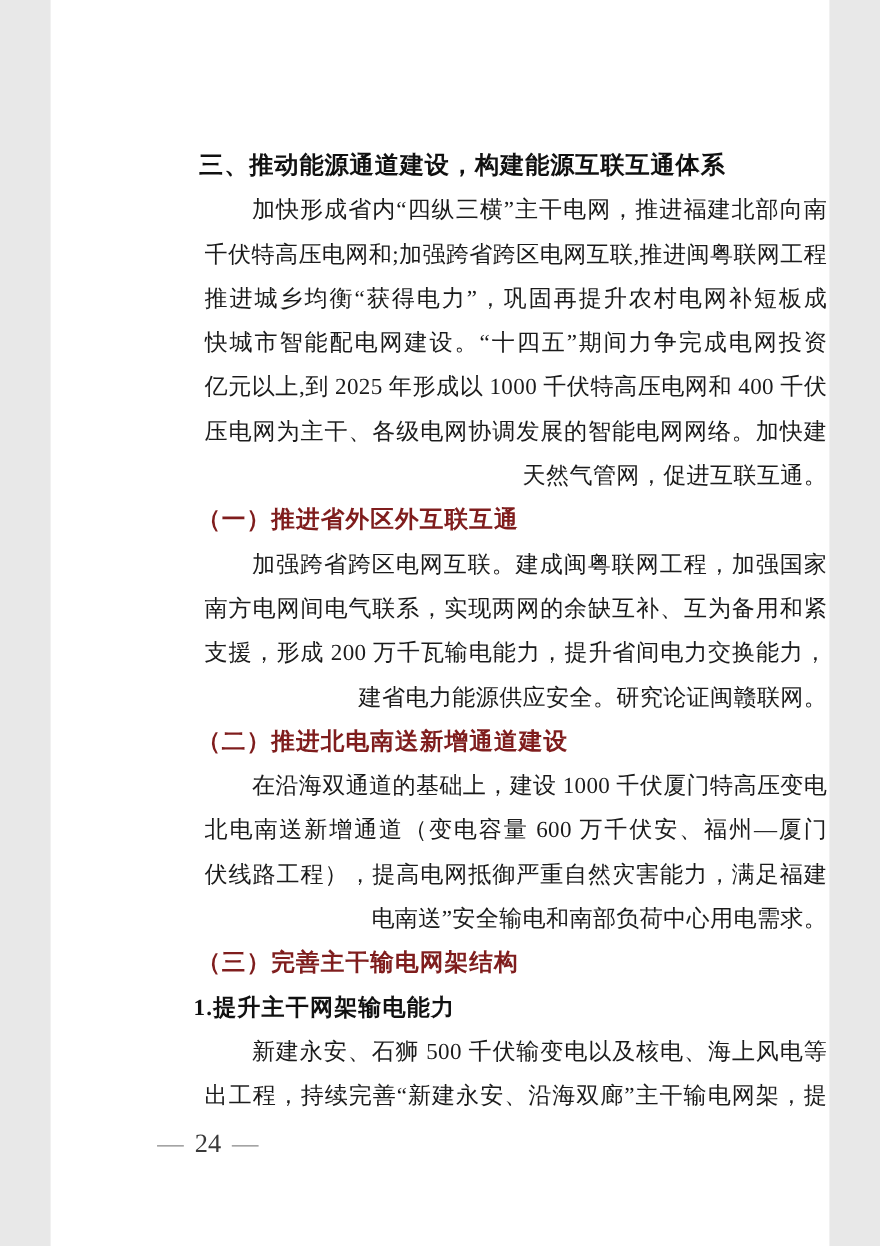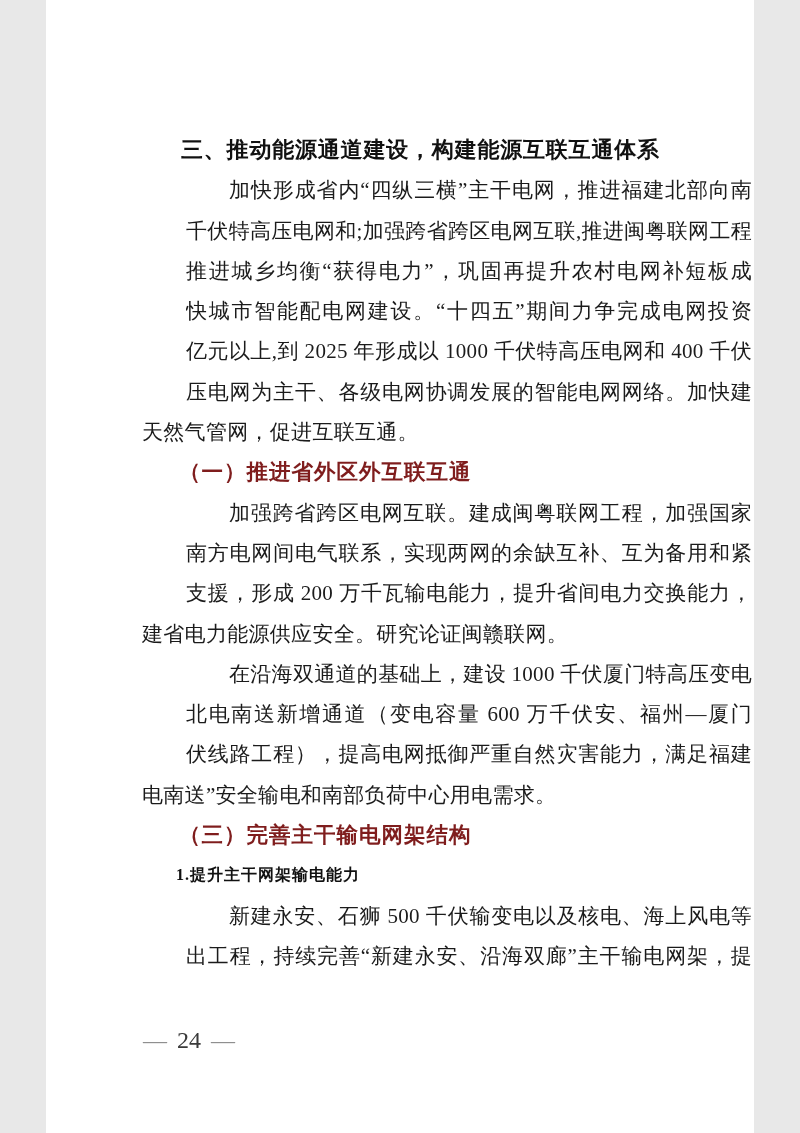--- a/index.html
+++ b/index.html
@@ -31,21 +31,21 @@
     overflow: hidden;
   }
   
   .just {
     text-align: justify;
     text-align-last: justify;
     margin-left: 44px;
   }
   
   .end {
-    text-align: left;
+    text-align: right;
   }
   .indent {
     padding-left: 43px;
   }
   .h1 {
     font-family: "Liberation Sans", "DejaVu Sans", sans-serif;
     font-weight: bold;
     font-size: 22px;
     letter-spacing: 0.8px;
     padding-left: 39px;
@@ -53,21 +53,21 @@
   }
   .h2 {
     font-weight: bold;
     font-size: 21.5px;
     letter-spacing: 1px;
     padding-left: 37px;
     color: #7f1d1d;
   }
   .h3 {
     font-weight: bold;
-    font-size: 16px;
+    font-size: 21px;
     letter-spacing: 1px;
     padding-left: 34px;
     color: #111;
   }
   .page-number {
     position: absolute;
     left: 97px;
     top: 1022px;
     height: 36px;
     line-height: 36px;
@@ -95,20 +95,21 @@
       <div class="line line just">推进城乡均衡“获得电力”，巩固再提升农村电网补短板成果，加</div>
       <div class="line line just">快城市智能配电网建设。“十四五”期间力争完成电网投资 1000</div>
       <div class="line line just">亿元以上,到 2025 年形成以 1000 千伏特高压电网和 400 千伏超高</div>
       <div class="line line just">压电网为主干、各级电网协调发展的智能电网网络。加快建设完善</div>
       <div class="line line end">天然气管网，促进互联互通。</div>
       <div class="line h2">（一）推进省外区外互联互通</div>
       <div class="line line indent just">加强跨省跨区电网互联。建成闽粤联网工程，加强国家电网与</div>
       <div class="line line just">南方电网间电气联系，实现两网的余缺互补、互为备用和紧急事故</div>
       <div class="line line just">支援，形成 200 万千瓦输电能力，提升省间电力交换能力，保障福</div>
       <div class="line line end">建省电力能源供应安全。研究论证闽赣联网。</div>
+      <div class="line h2">（二）推进北电南送新增通道建设</div>
       <div class="line line indent just">在沿海双通道的基础上，建设 1000 千伏厦门特高压变电站及</div>
       <div class="line line just">北电南送新增通道（变电容量 600 万千伏安、福州—厦门 1000 千</div>
       <div class="line line just">伏线路工程），提高电网抵御严重自然灾害能力，满足福建电网“北</div>
       <div class="line line end">电南送”安全输电和南部负荷中心用电需求。</div>
       <div class="line h2">（三）完善主干输电网架结构</div>
       <div class="line h3">1.提升主干网架输电能力</div>
       <div class="line line indent just">新建永安、石狮 500 千伏输变电以及核电、海上风电等项目送</div>
       <div class="line line just">出工程，持续完善“新建永安、沿海双廊”主干输电网架，提升主</div>
     </div>
 

